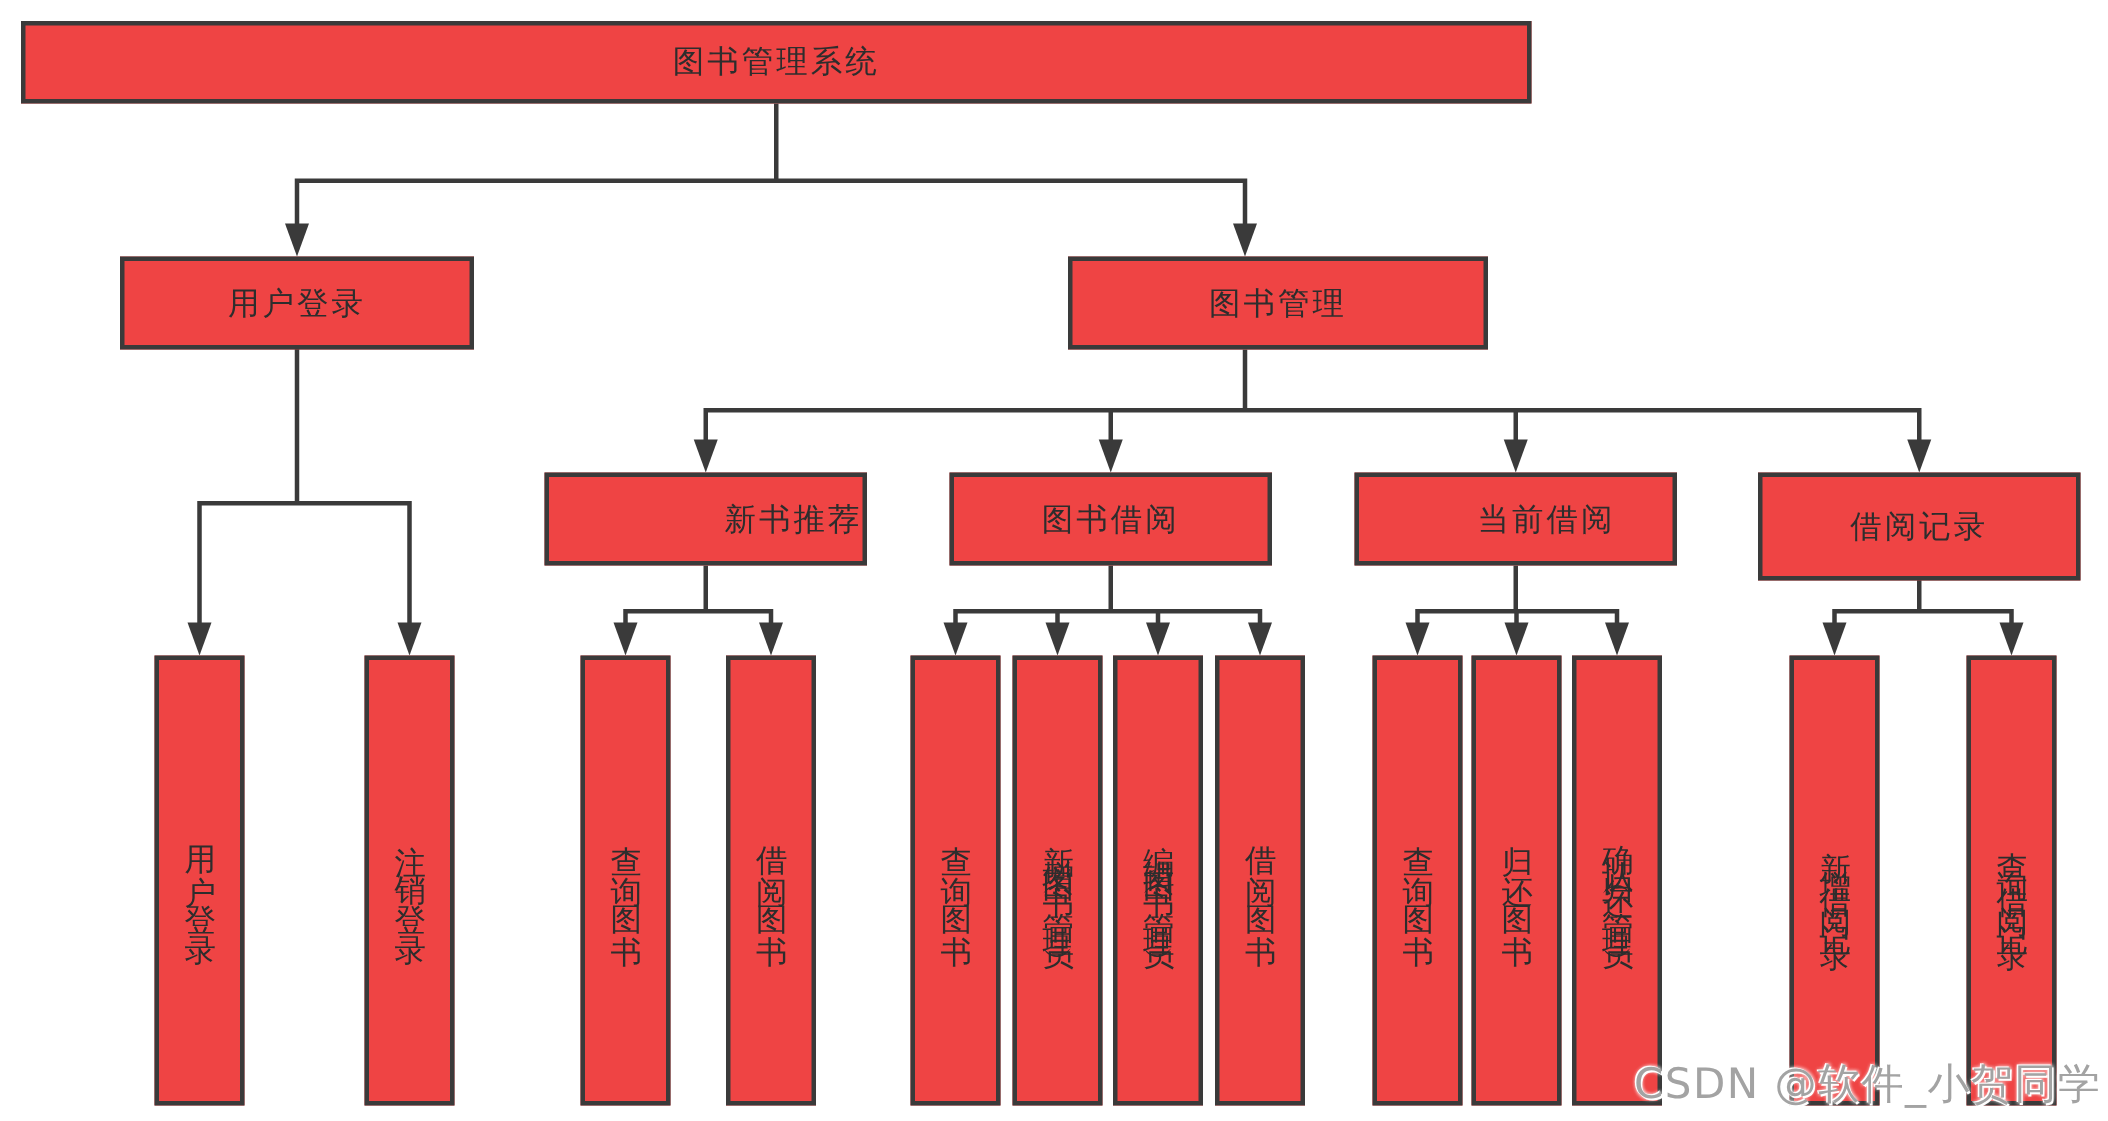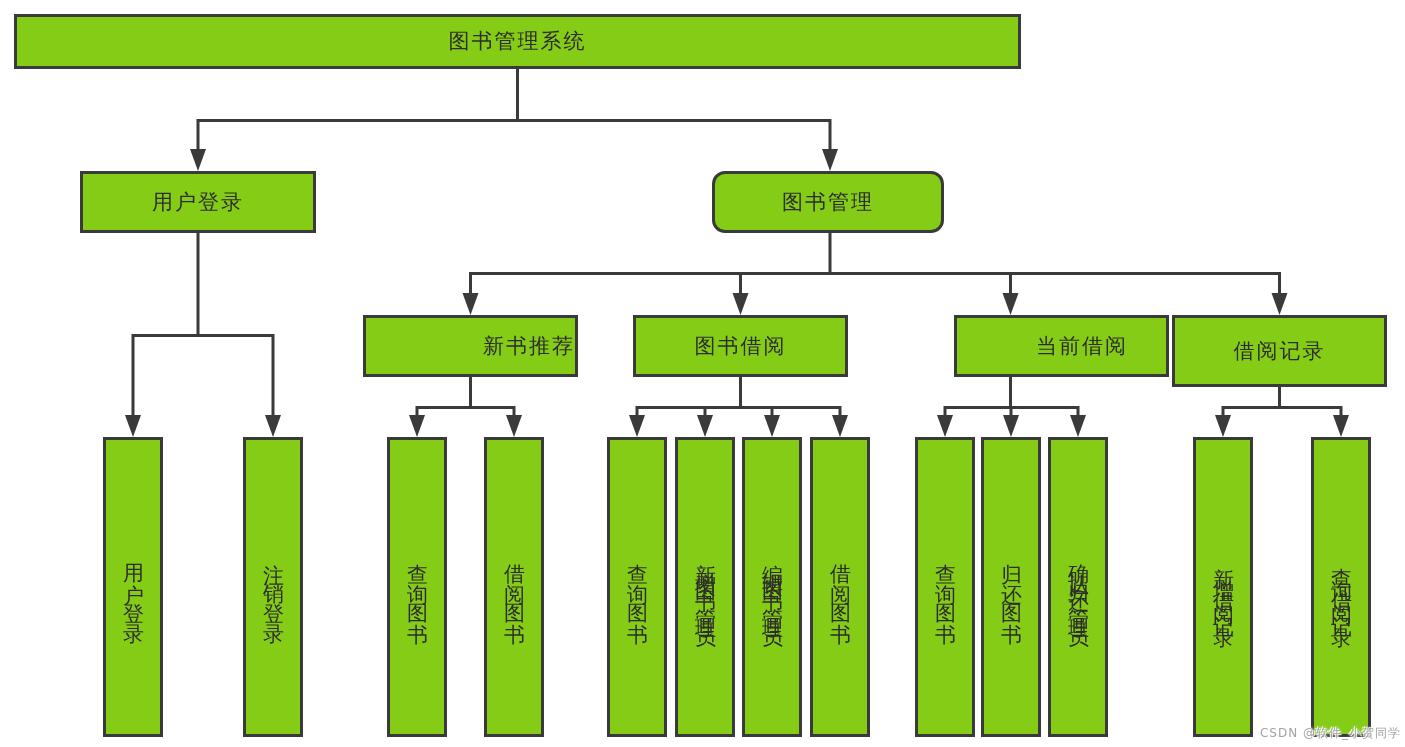--- a/index.html
+++ b/index.html
@@ -2,50 +2,50 @@
 <html><head>
 <meta charset="utf-8">
 <style>
   html,body{margin:0;padding:0;background:#fff;}
   .canvas{
     position:relative;width:1405px;height:747px;background:#ffffff;overflow:hidden;
     font-family:"DejaVu Sans","Liberation Sans",sans-serif;
   }
   .wires{position:absolute;left:0;top:0;}
   .node{
-    position:absolute;box-sizing:border-box;border:3px solid #3a3a3a;background:#84cc16;
+    position:absolute;box-sizing:border-box;border:3px solid #3a3a3a;background:#ef4444;
     display:flex;align-items:center;justify-content:center;
     color:#2d2d2d;font-size:21px;line-height:1;z-index:2;
   }
   .node.h span{letter-spacing:2px;white-space:nowrap;}
   .node.v span{
     writing-mode:vertical-rl;text-orientation:mixed;white-space:nowrap;
   }
   .node.v.ls-lg span{letter-spacing:20px;}
   .node.v.ls-md span{letter-spacing:12px;}
   .node.v.ls-sm span{letter-spacing:9px;}
   
   .n-root{left:14px;top:14px;width:1007px;height:55px;}
   .n-l2a{left:80px;top:171px;width:236px;height:62px;}
-  .n-l2b{left:712px;top:171px;width:232px;height:62px;border-radius:13px;}
+  .n-l2b{left:712px;top:171px;width:280px;height:62px;}
   .n-l3a{left:363px;top:315px;width:215px;height:62px;justify-content:flex-end;}
   .n-l3b{left:633px;top:315px;width:215px;height:62px;text-align:right;}
-  .n-l3c{left:954px;top:315px;width:215px;height:62px;padding-left:41px;}
+  .n-l3c{left:903px;top:315px;width:215px;height:62px;padding-left:41px;}
   .n-l3d{left:1172px;top:315px;width:215px;height:72px;}
   .leaf{top:437px;width:60px;height:300px;}
   .n-f1{left:103px;}  .n-f2{left:243px;}
   .n-f3{left:387px;}  .n-f4{left:484px;}
   .n-f5{left:607px;}  .n-f6{left:675px;}
   .n-f7{left:742px;}  .n-f8{left:810px;}
   .n-f9{left:915px;}  .n-f10{left:981px;}
   .n-f11{left:1048px;}
   .n-f12{left:1193px;} .n-f13{left:1311px;}
   .watermark{
     position:absolute;right:4px;bottom:5px;z-index:5;
-    color:#a3a3a3;font-size:12px;letter-spacing:1px;white-space:nowrap;
+    color:#a3a3a3;font-size:28px;letter-spacing:1px;white-space:nowrap;
     text-shadow:0 0 3px #fff,0 0 3px #fff,1px 1px 0 #fff,-1px -1px 0 #fff;
   }
 </style>
 </head>
 <body>
 
 <div class="canvas">
 
   <svg class="wires" width="1405" height="747" viewBox="0 0 1405 747" aria-hidden="true">
     <g stroke="#3a3a3a" stroke-width="3" fill="none">

